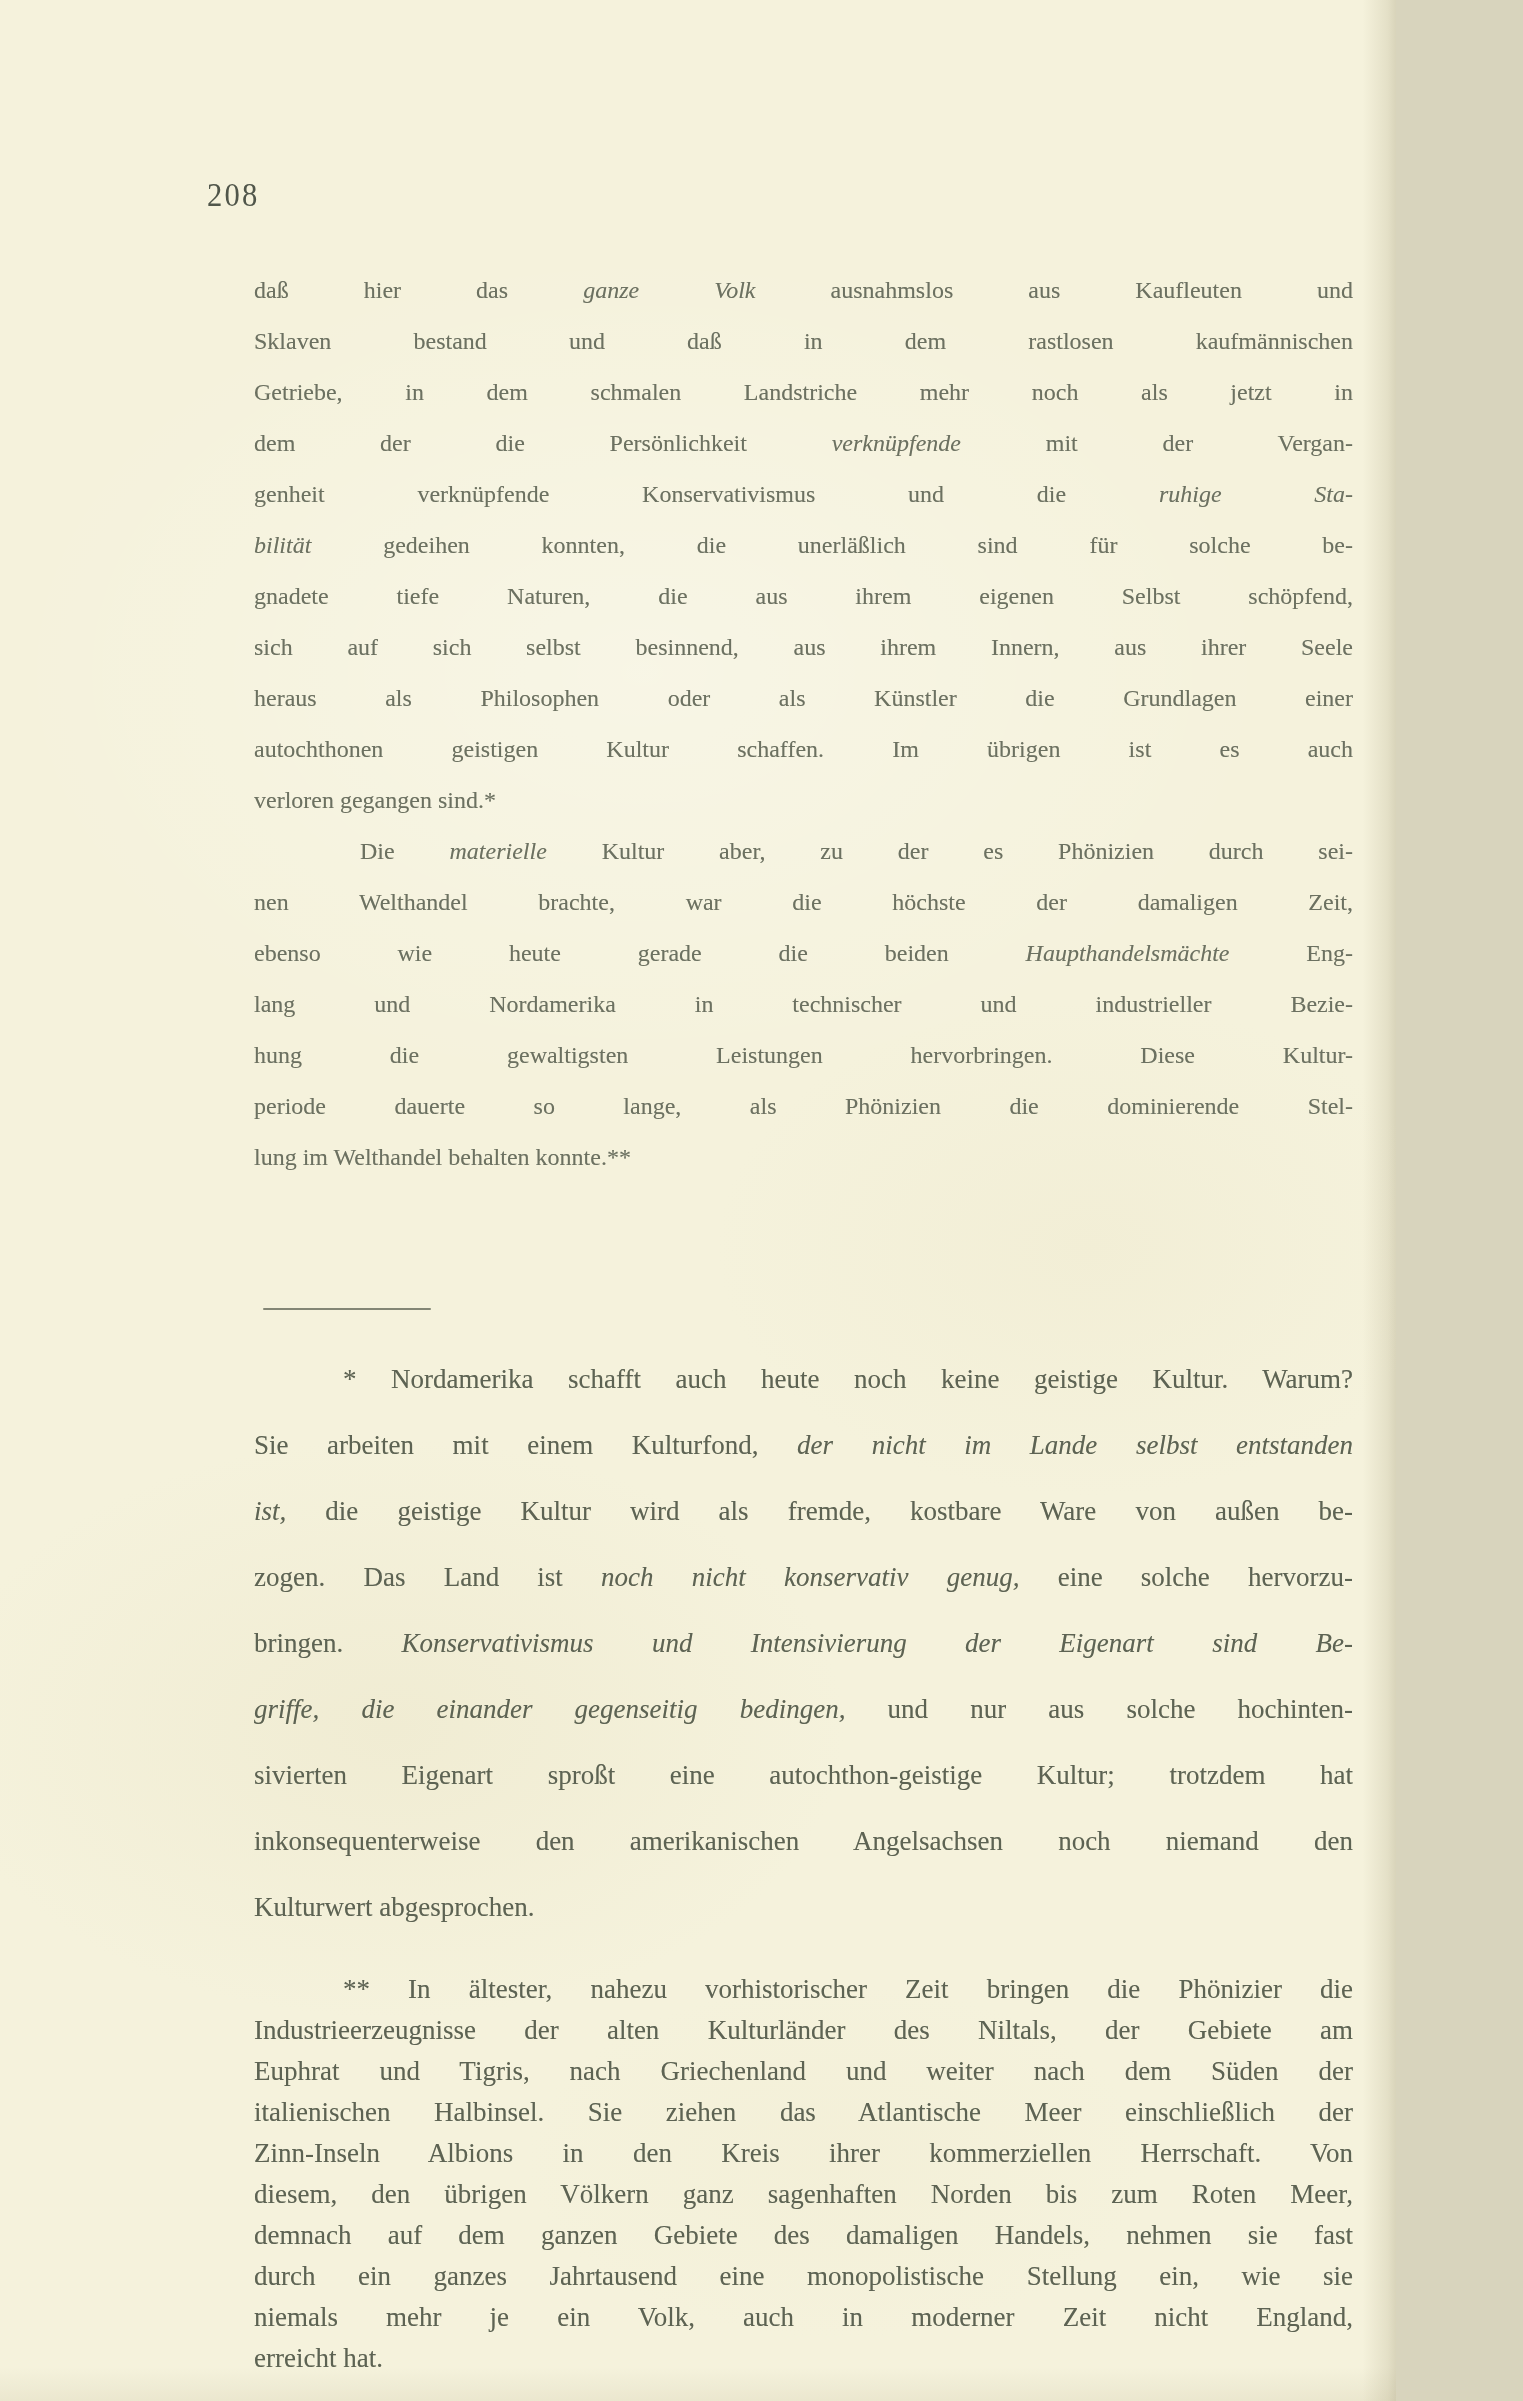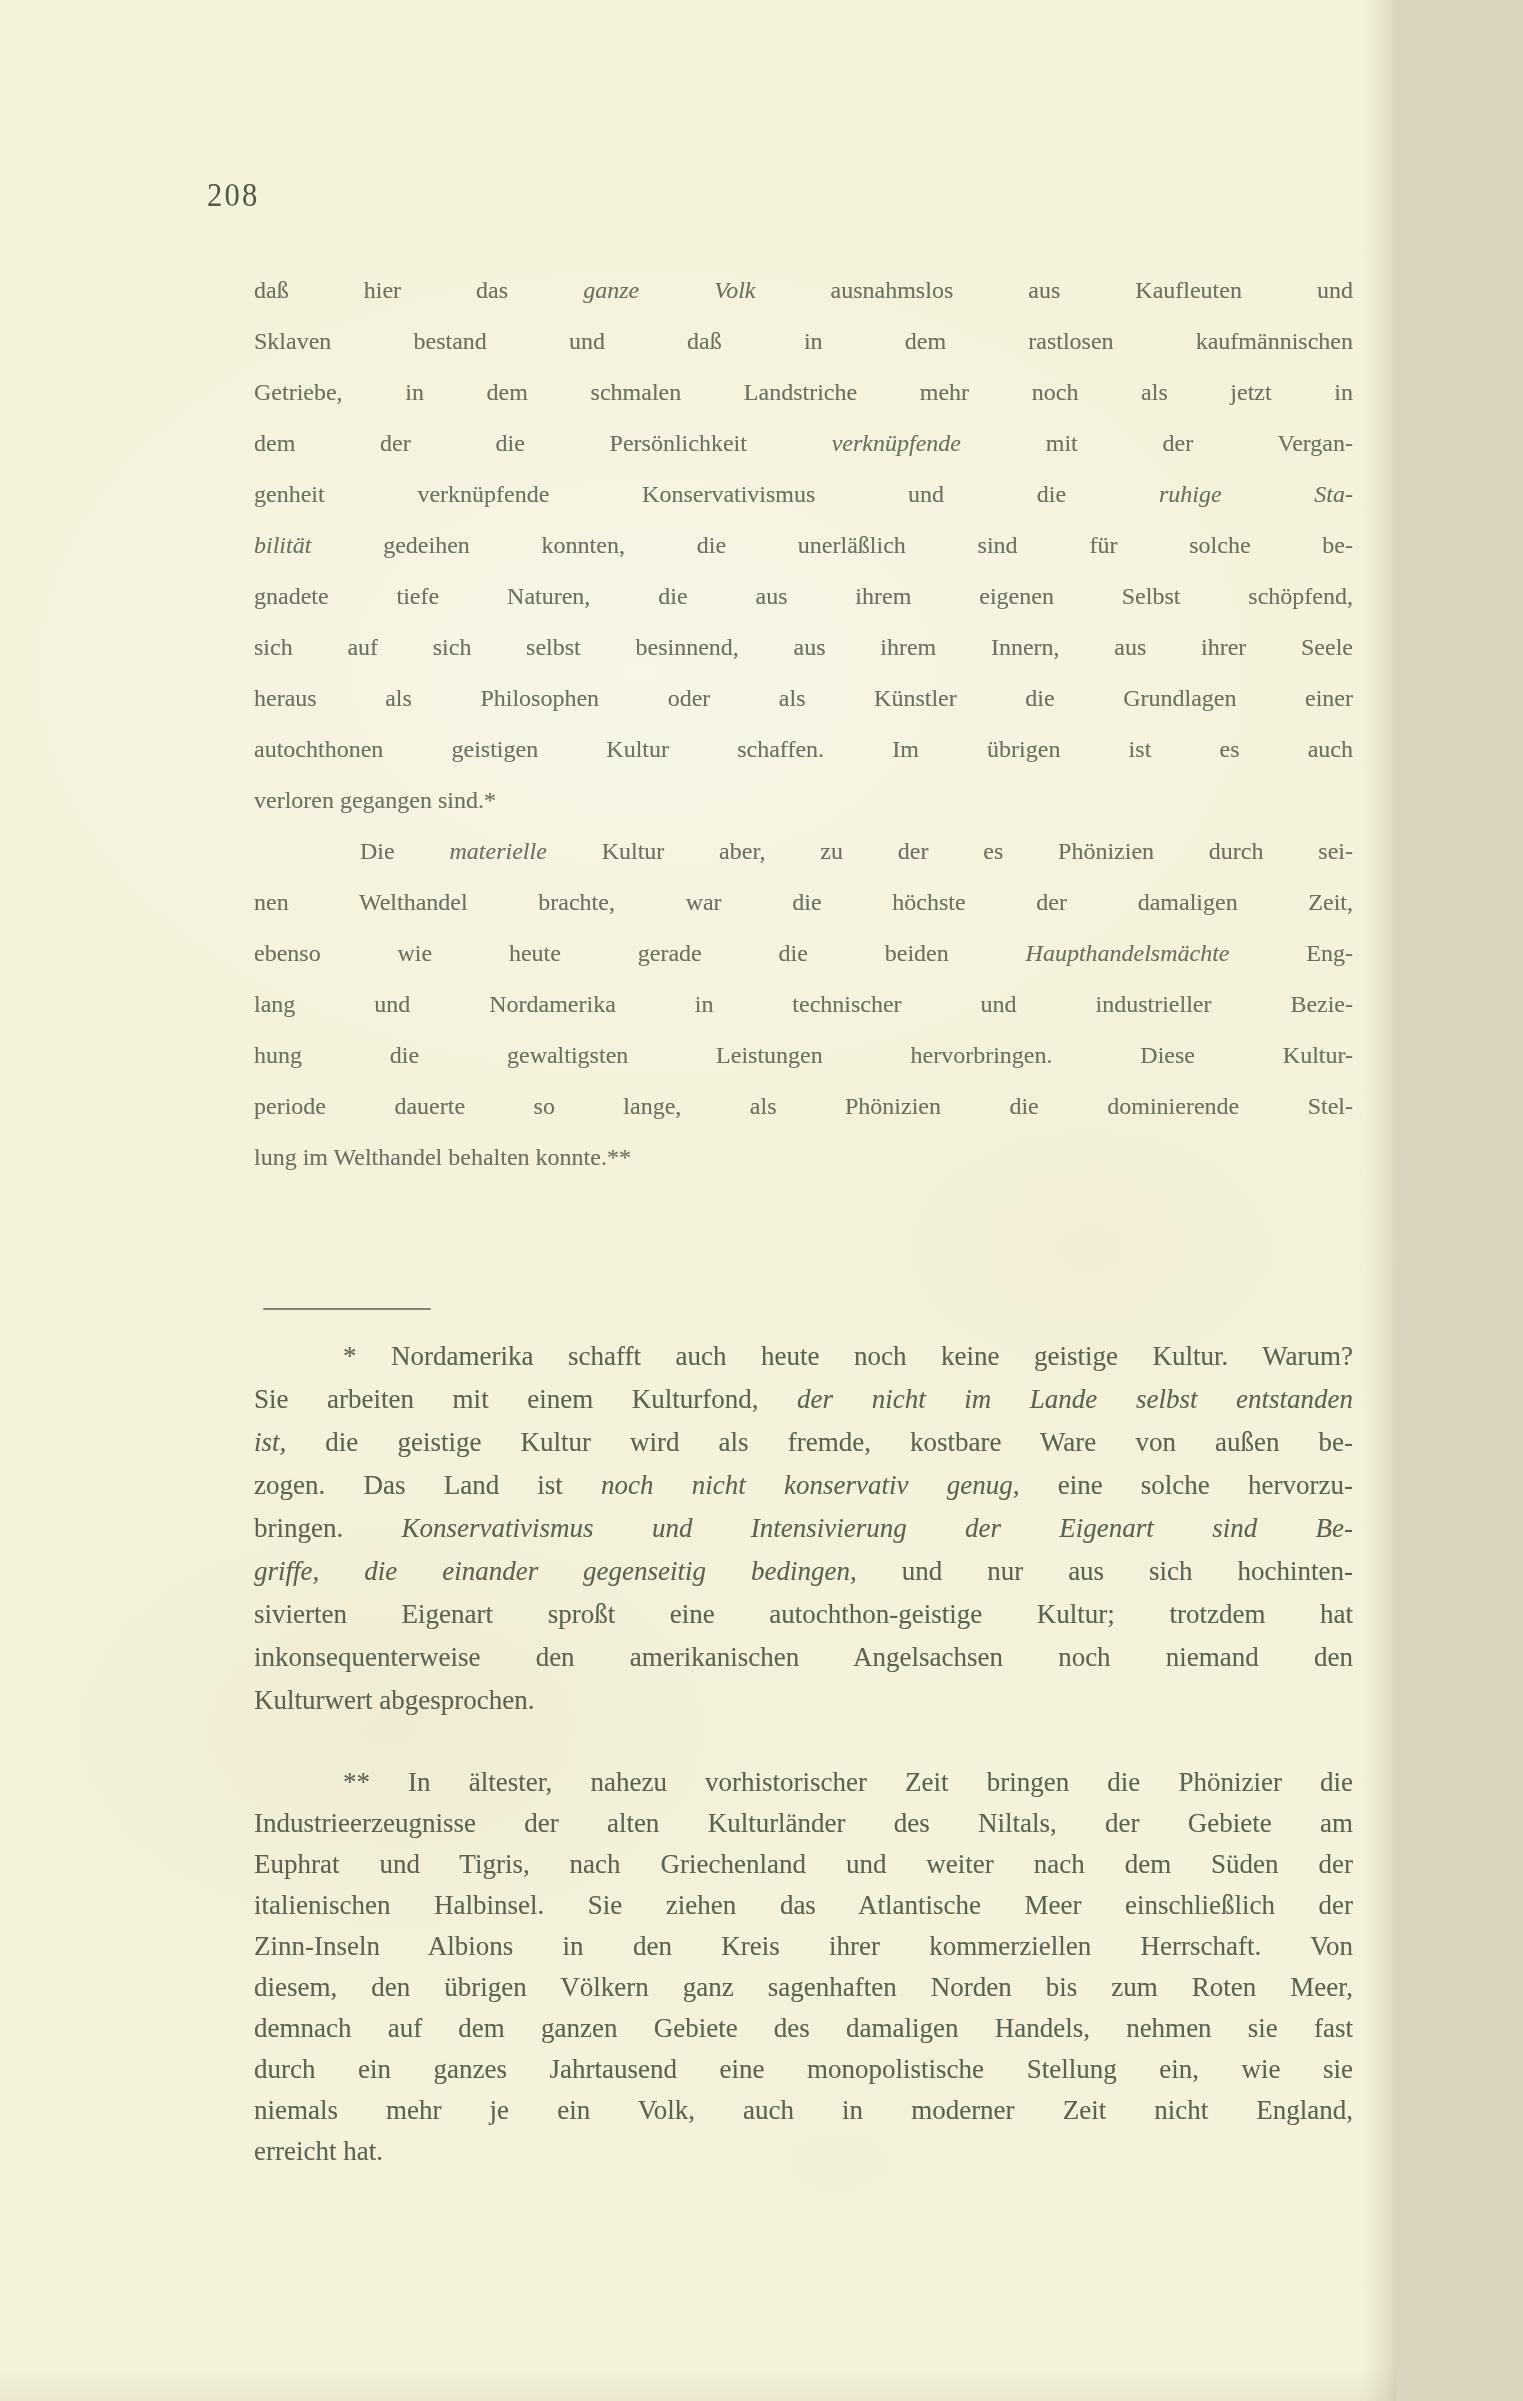--- a/index.html
+++ b/index.html
@@ -47,21 +47,21 @@
     font-size: 27px;
     color: #5d6353;
     text-shadow: 0 0 0.6px rgba(93,99,83,0.3);
   }
   .bline, .fline {
     text-align: justify;
     text-align-last: justify;
     white-space: normal;
   }
   .bline.last, .fline.last { text-align-last: left; }
-  .fn1 .fline { line-height: 43px; }
+  .fn1 .fline { line-height: 43px; margin-top: 23px; }
   .fn2 .fline { line-height: 41px; }
   .fn2 { margin-top: 40px; }
   .it { font-style: italic; }
   .rm { font-style: normal; }
   .footnote-separator {
     position: absolute;
     left: 263px;
     top: 1308px;
     width: 168px;
     height: 2.4px;
@@ -100,21 +100,21 @@
       </div>
     </main>
   <div class="footnote-separator"></div>
   <section class="footnotes">
       <div class="fn1">
         <div class="fline" style="text-indent: 89px;"><span class="rm">* Nordamerika schafft auch heute noch keine geistige Kultur. Warum?</span></div>
         <div class="fline"><span class="rm">Sie arbeiten mit einem Kulturfond, </span><span class="it">der nicht im Lande selbst entstanden</span></div>
         <div class="fline"><span class="it">ist,</span><span class="rm"> die geistige Kultur wird als fremde, kostbare Ware von außen be-</span></div>
         <div class="fline"><span class="rm">zogen. Das Land ist </span><span class="it">noch nicht konservativ genug,</span><span class="rm"> eine solche hervorzu-</span></div>
         <div class="fline"><span class="rm">bringen. </span><span class="it">Konservativismus und Intensivierung der Eigenart sind Be-</span></div>
-        <div class="fline"><span class="it">griffe, die einander gegenseitig bedingen,</span><span class="rm"> und nur aus sich hochinten-</span></div>
+        <div class="fline"><span class="it">griffe, die einander gegenseitig bedingen,</span><span class="rm"> und nur aus solche hochinten-</span></div>
         <div class="fline"><span class="rm">sivierten Eigenart sproßt eine autochthon-geistige Kultur; trotzdem hat</span></div>
         <div class="fline"><span class="rm">inkonsequenterweise den amerikanischen Angelsachsen noch niemand den</span></div>
         <div class="fline last"><span class="rm">Kulturwert abgesprochen.</span></div>
       </div>
       <div class="fn2">
         <div class="fline" style="text-indent: 89px;"><span class="rm">** In ältester, nahezu vorhistorischer Zeit bringen die Phönizier die</span></div>
         <div class="fline"><span class="rm">Industrieerzeugnisse der alten Kulturländer des Niltals, der Gebiete am</span></div>
         <div class="fline"><span class="rm">Euphrat und Tigris, nach Griechenland und weiter nach dem Süden der</span></div>
         <div class="fline"><span class="rm">italienischen Halbinsel. Sie ziehen das Atlantische Meer einschließlich der</span></div>
         <div class="fline"><span class="rm">Zinn-Inseln Albions in den Kreis ihrer kommerziellen Herrschaft. Von</span></div>

